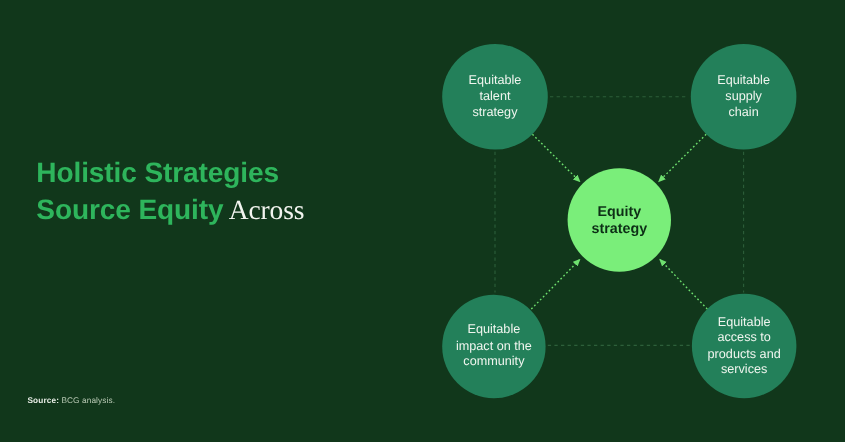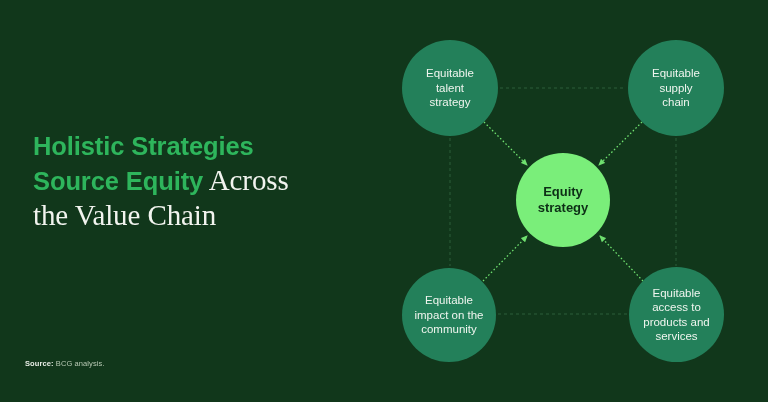--- a/index.html
+++ b/index.html
@@ -13,39 +13,39 @@
     height: 402px;
     background: #11371b;
     overflow: hidden;
     font-family: "Liberation Sans", sans-serif;
   }
 
   
   #title-block {
     position: absolute;
     left: 33px;
-    top: 129px;
+    top: 140px;
     width: 340px;
   }
   .title-line {
     font-size: 25.5px;
     line-height: 34px;
     letter-spacing: -0.1px;
     white-space: nowrap;
   }
   .t-green {
     color: #2eb55c;
     font-family: "Liberation Sans", sans-serif;
     font-weight: bold;
   }
   .t-white {
     color: #f2f4ef;
     font-family: "Liberation Serif", serif;
     font-weight: normal;
-    font-size: 29px;
+    font-size: 25px;
   }
 
   
   #source {
     position: absolute;
     left: 25px;
     top: 359px;
     font-size: 7.5px;
     color: #b8c9b4;
     letter-spacing: 0.1px;
@@ -111,23 +111,20 @@
 
 <div id="page">
 
   <div id="title-block">
     <div class="title-line">
       <span class="t-green">Holistic Strategies</span>
     </div>
     <div class="title-line">
       <span class="t-green">Source Equity</span><span class="t-white"> Across</span>
     </div>
-    <div class="title-line">
-      <span class="t-white">the Value Chain</span>
-    </div>
   </div>
 
   <div id="source"><span class="src-label">Source:</span><span> BCG analysis.</span></div>
 
   <div id="diagram">
 
     <svg viewBox="0 0 768 402">
 
       <g stroke="#2d5f3a" stroke-width="1" fill="none" stroke-dasharray="3 3">
         <line x1="500" y1="88" x2="626" y2="88"></line>

